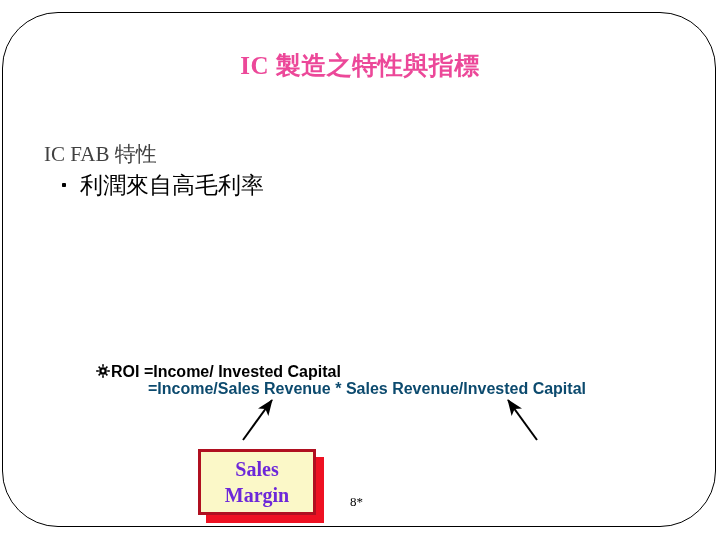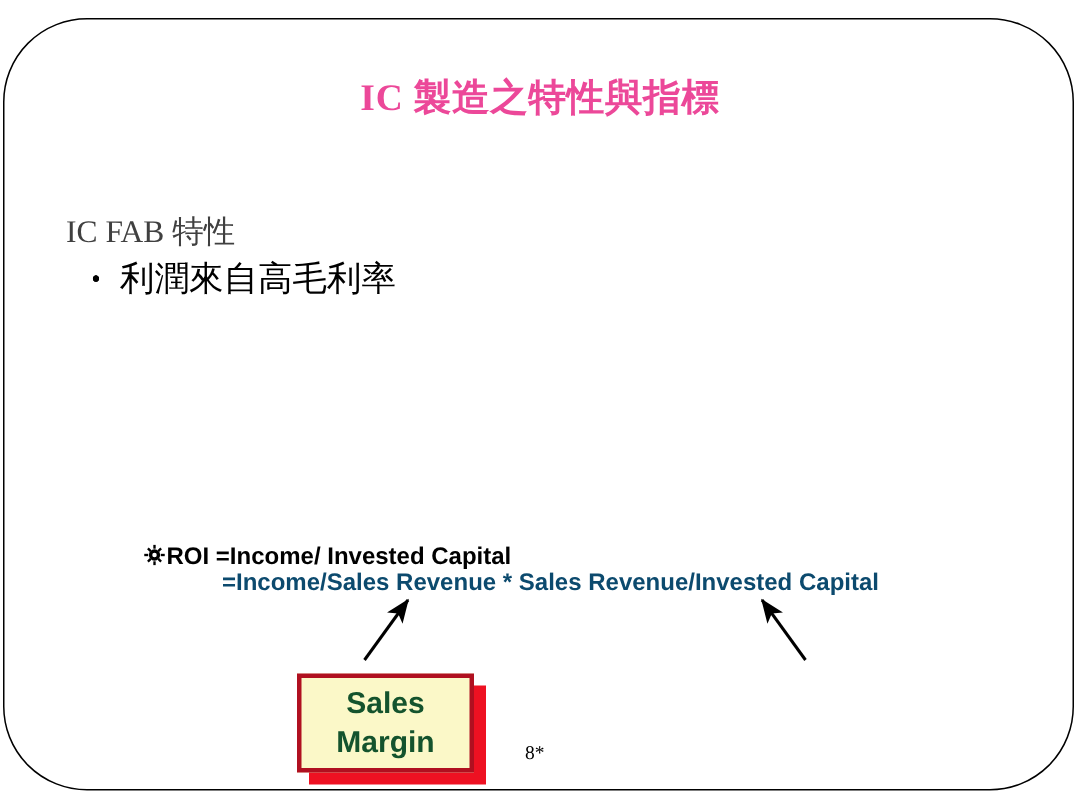--- a/index.html
+++ b/index.html
@@ -140,25 +140,25 @@
     box-sizing: border-box;
     background: #FBF8C8;
     border: 3px solid #B01020;
     box-shadow: 8px 8px 0 0 #EE1122;
     display: flex;
     align-items: center;
     justify-content: center;
     text-align: center;
   }
   .procbox .label {
-    font-family: Liberation Sans, sans-serif;
+    font-family: Liberation Serif, serif;
     font-weight: bold;
     font-size: 20px;
     line-height: 26px;
-    color: #14532d;
+    color: #6d28d9;
     white-space: pre-line;
   }
 
   #box-sales {
     left: 198px;
     top: 449px;
     width: 118px;
     height: 66px;
   }
   #box-capital {

